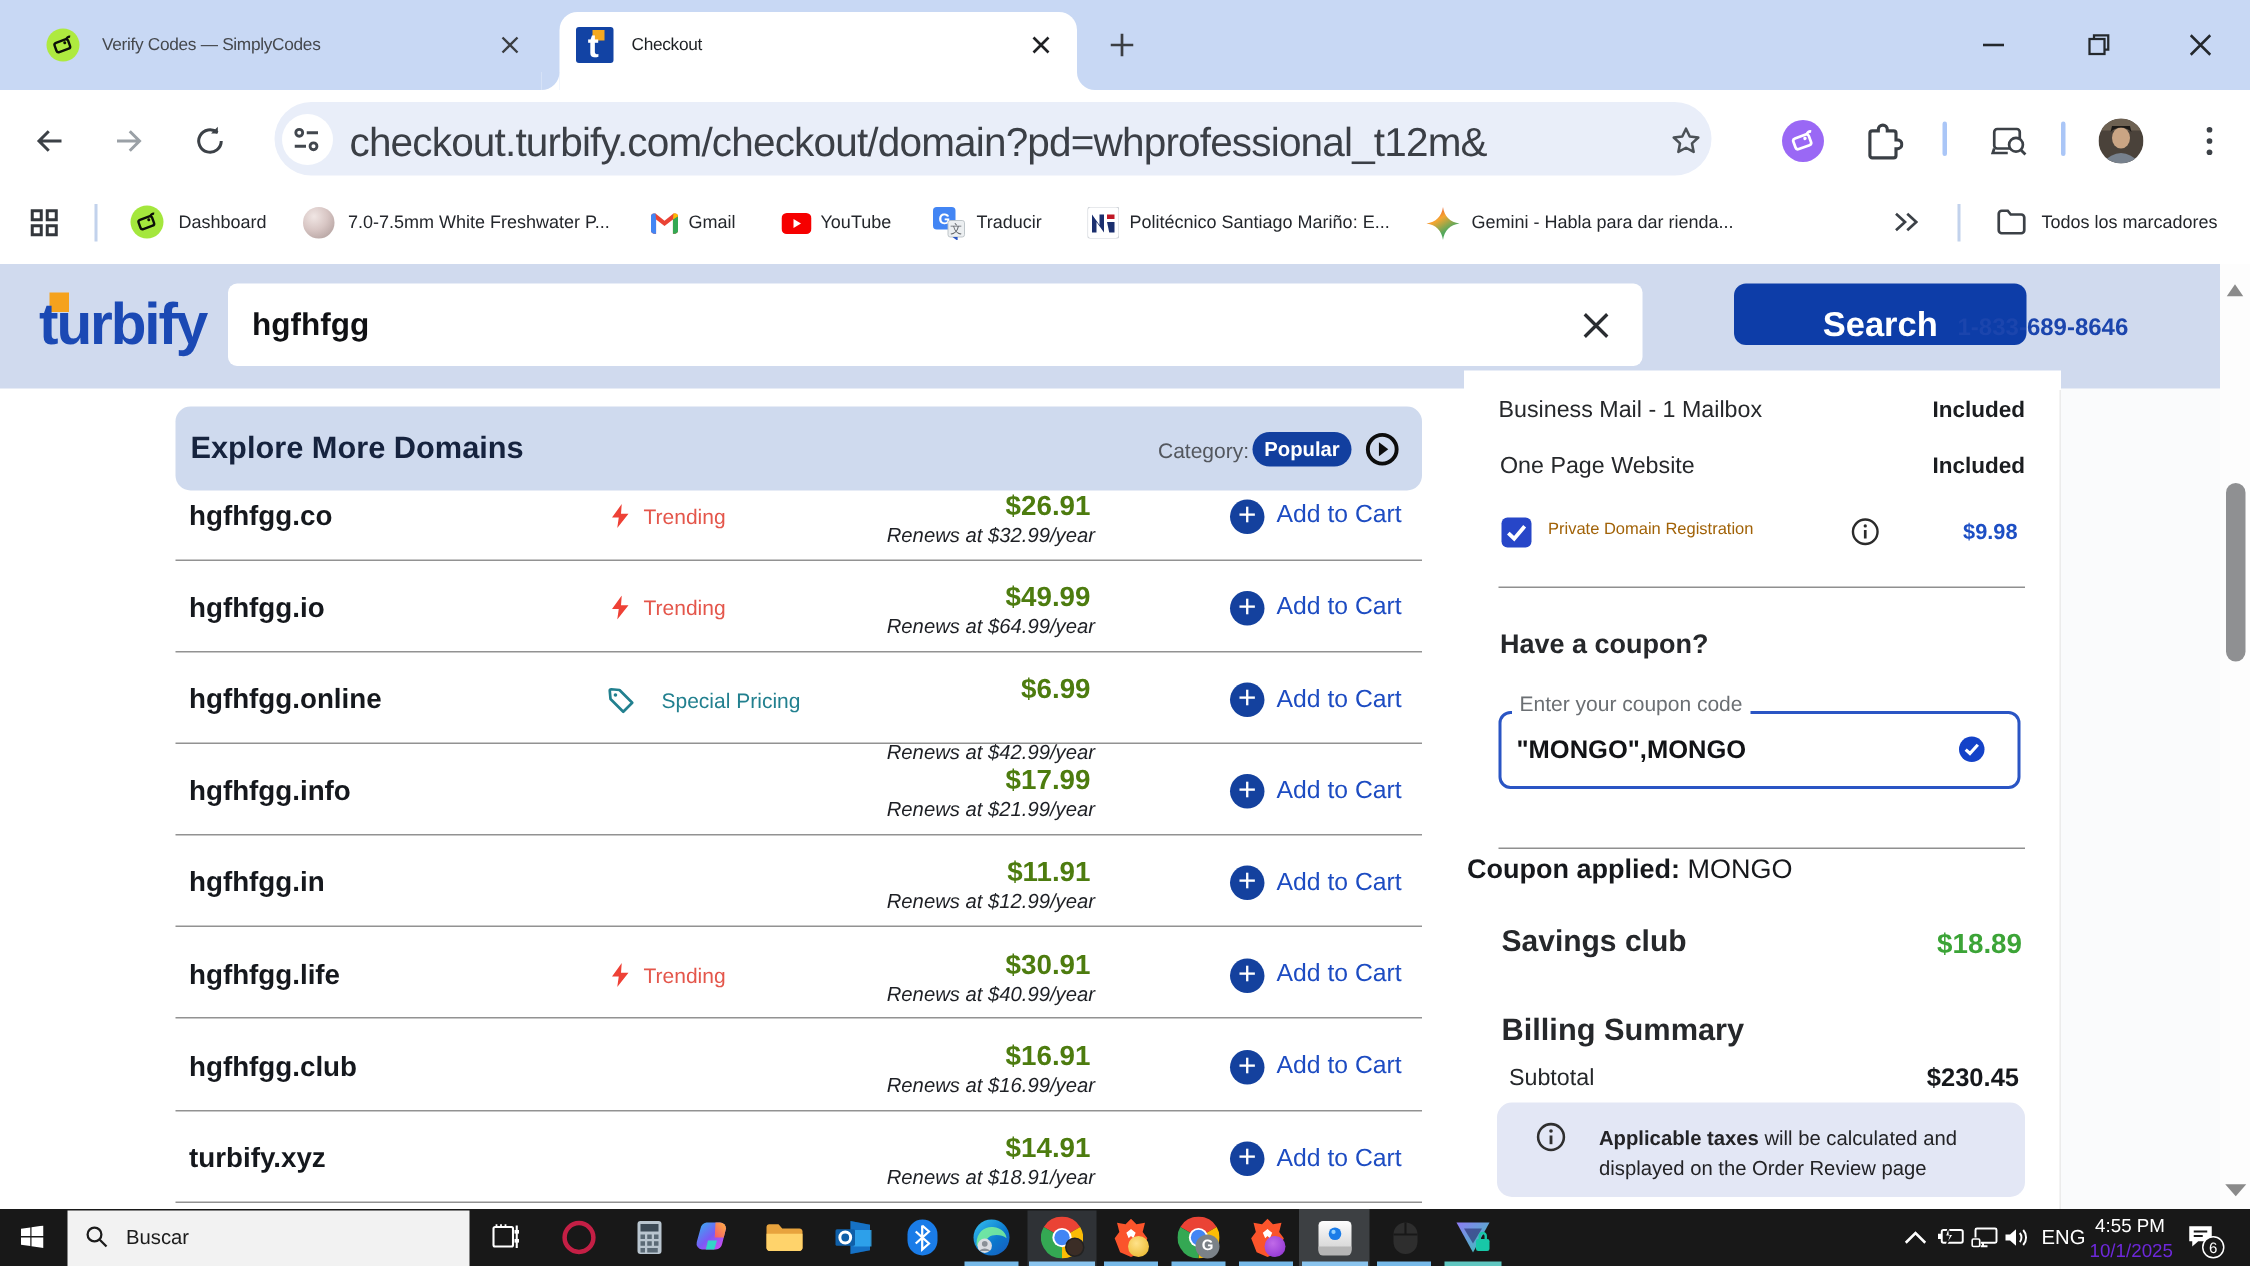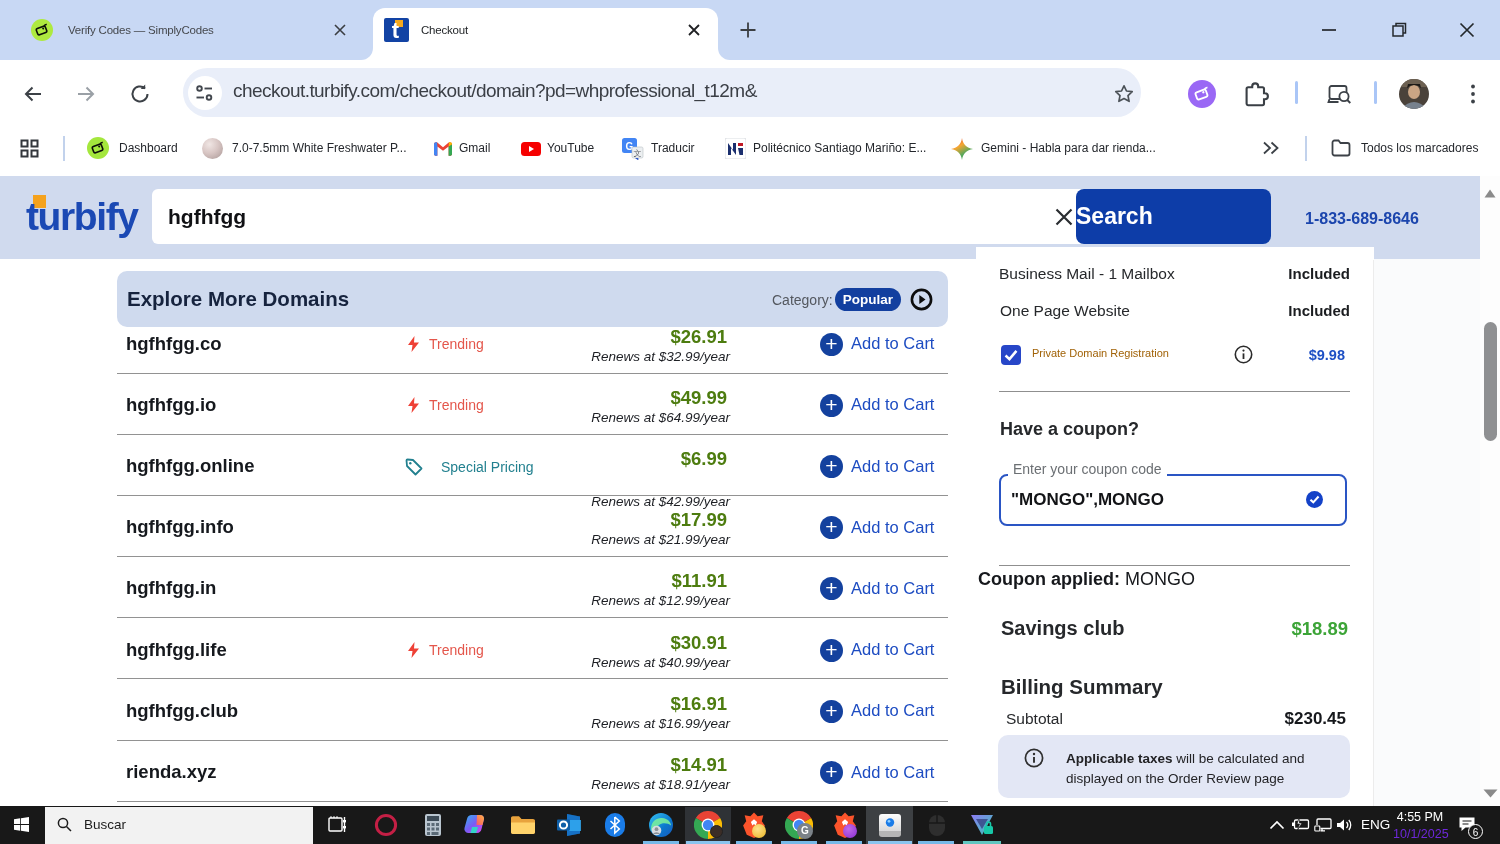--- a/index.html
+++ b/index.html
@@ -10,21 +10,21 @@
 #tabbar { left:0; top:0; width:1500px; height:60px; background:#c8d8f4; }
 #activetab { left:373px; top:8px; width:345px; height:52px; background:#fff; border-radius:12px 12px 0 0; }
 #toolbar { left:0; top:60px; width:1500px; height:68px; background:#fff; }
 #bookmarks { left:0; top:128px; width:1500px; height:48px; background:#fff; }
 #urlpill { left:183px; top:68px; width:958px; height:49px; background:#e9eef9; border-radius:24.5px; }
 .tabtxt { font-size:11.5px; color:#45484d; line-height:60px; letter-spacing:-0.2px; }
 .bmtxt { font-size:12px; color:#24272c; }
 
 #band { left:0; top:176px; width:1480px; height:83px; background:#d0daee; }
 #searchinput { left:152px; top:189px; width:943px; height:55px; background:#fff; border-radius:6px; }
-#searchbtn { left:1076px; top:189px; width:195px; height:55px; background:#0d3da8; border-radius:8px; color:#fff; font-weight:bold; font-size:23px; line-height:55px; }
+#searchbtn { left:1156px; top:189px; width:195px; height:41px; background:#0d3da8; border-radius:8px; color:#fff; font-weight:bold; font-size:23px; text-align:center; line-height:55px; }
 #explorehdr { left:117px; top:271px; width:831px; height:56px; background:#cfdaee; border-radius:10px; }
 .divline { left:117px; width:831px; height:1px; background:#929292; }
 .dname { font-weight:bold; font-size:18.5px; color:#15181d; left:126px; }
 .price { font-weight:bold; font-size:18.5px; color:#4d7c0f; right:773px; }
 .renews { font-style:italic; font-size:13.5px; color:#1d1f24; right:770px; }
 .cart { color:#1d4cc2; font-size:16.5px; left:851px; }
 .pluscirc { width:23px; height:23px; border-radius:50%; background:#14419e; color:#fff; left:820px; text-align:center; line-height:21px; font-size:21px; font-weight:500; }
 .trendtxt { color:#e4564b; font-size:14px; left:429px; }
 
 .rp { font-size:15.5px; color:#26282b; }
@@ -92,21 +92,21 @@
     <path d="M16.2 1.5 V6 H11.7 Z" fill="#3c4147"></path>
   </svg>
 <div class="abs" id="urlpill"></div>
 <div class="abs" style="left:188px;top:76px;width:34px;height:34px;border-radius:50%;background:#fff;"></div>
 <svg class="abs" style="left:194px;top:83px;" width="21" height="21" viewBox="0 0 21 21">
     <circle cx="5.5" cy="5.5" r="2.3" fill="none" stroke="#42474e" stroke-width="1.9"></circle>
     <path d="M10.5 5.5 H18" stroke="#42474e" stroke-width="1.9"></path>
     <circle cx="15" cy="14.5" r="2.3" fill="none" stroke="#42474e" stroke-width="1.9"></circle>
     <path d="M2.5 14.5 H10" stroke="#42474e" stroke-width="1.9"></path>
   </svg>
-<div class="abs" style="left:233px;top:80px;font-size:19px;color:#3b3f46;letter-spacing:-0.55px;">checkout.turbify.com/checkout/domain?pd=whprofessional_t12m&amp;</div>
+<div class="abs" style="left:233px;top:80px;font-size:27px;color:#3b3f46;letter-spacing:-0.55px;">checkout.turbify.com/checkout/domain?pd=whprofessional_t12m&amp;</div>
 <svg class="abs" style="left:1113px;top:83px;" width="22" height="22" viewBox="0 0 22 22">
     <path d="M11 2.8 L13.5 8 L19.2 8.7 L15 12.6 L16.1 18.3 L11 15.5 L5.9 18.3 L7 12.6 L2.8 8.7 L8.5 8 Z" fill="none" stroke="#4b5157" stroke-width="1.7" stroke-linejoin="round"></path>
   </svg>
 
 <div class="abs" style="left:1188px;top:80px;width:28px;height:28px;border-radius:50%;background:#9a68f5;"></div>
 <svg class="abs" style="left:1194px;top:86px;" width="16" height="16" viewBox="0 0 14 14">
     <g transform="rotate(-20 7 7)">
       <rect x="1.6" y="4" width="9.6" height="6.6" rx="1.5" fill="none" stroke="#fff" stroke-width="1.6"></rect>
       <circle cx="8.6" cy="6" r="1" fill="#fff"></circle>
       <path d="M10.2 4.2 q1.6 -1.7 3.2 -0.8" stroke="#fff" fill="none" stroke-width="1.5"></path>
@@ -244,21 +244,21 @@
 <div class="abs divline" style="top:678px;"></div>
 <div class="abs divline" style="top:740px;"></div>
 <div class="abs divline" style="top:801px;"></div>
 <div class="abs dname" style="top:333px;">hgfhfgg.co</div>
 <div class="abs dname" style="top:394px;">hgfhfgg.io</div>
 <div class="abs dname" style="top:455px;">hgfhfgg.online</div>
 <div class="abs dname" style="top:516px;">hgfhfgg.info</div>
 <div class="abs dname" style="top:577px;">hgfhfgg.in</div>
 <div class="abs dname" style="top:639px;">hgfhfgg.life</div>
 <div class="abs dname" style="top:700px;">hgfhfgg.club</div>
-<div class="abs dname" style="top:761px;">rienda.xyz</div>
+<div class="abs dname" style="top:761px;">turbify.xyz</div>
 <svg class="abs" style="left:407px;top:336px;" width="13" height="16" viewBox="0 0 13 16">
     <path d="M7.5 0 L1 9 H5.5 L4.5 16 L12 6.5 H7 Z" fill="#ee4136"></path>
   </svg>
 <div class="abs trendtxt" style="top:336px;">Trending</div>
 <svg class="abs" style="left:407px;top:397px;" width="13" height="16" viewBox="0 0 13 16">
     <path d="M7.5 0 L1 9 H5.5 L4.5 16 L12 6.5 H7 Z" fill="#ee4136"></path>
   </svg>
 <div class="abs trendtxt" style="top:397px;">Trending</div>
 <svg class="abs" style="left:407px;top:642px;" width="13" height="16" viewBox="0 0 13 16">
     <path d="M7.5 0 L1 9 H5.5 L4.5 16 L12 6.5 H7 Z" fill="#ee4136"></path>

